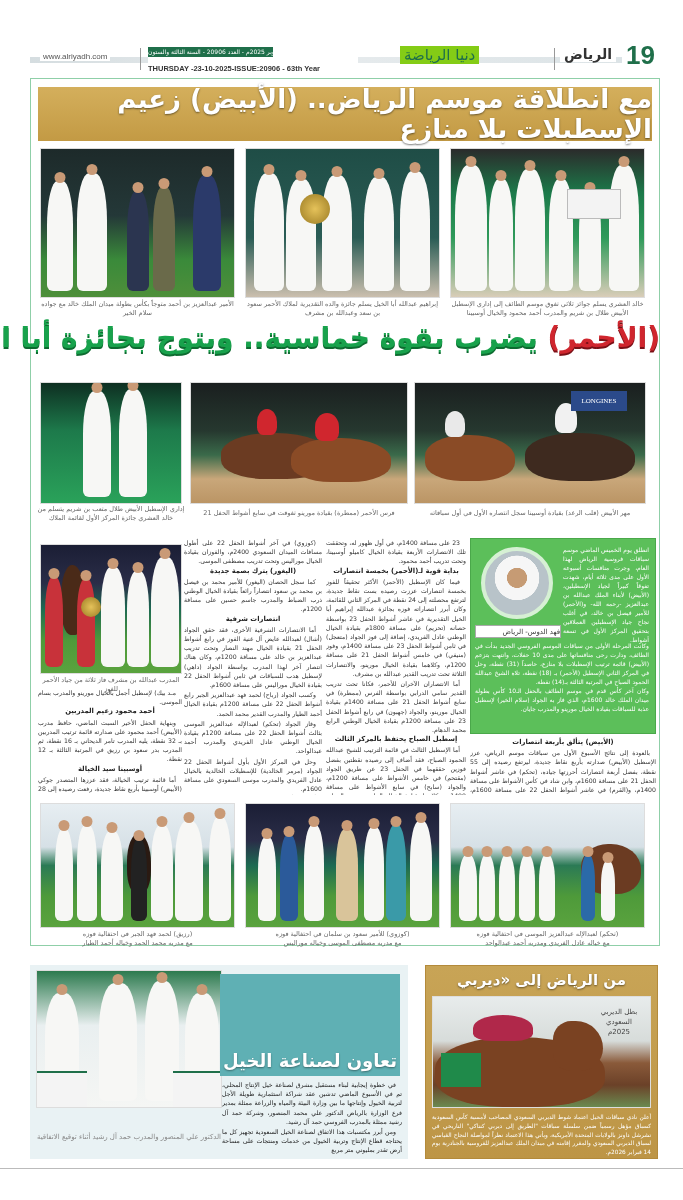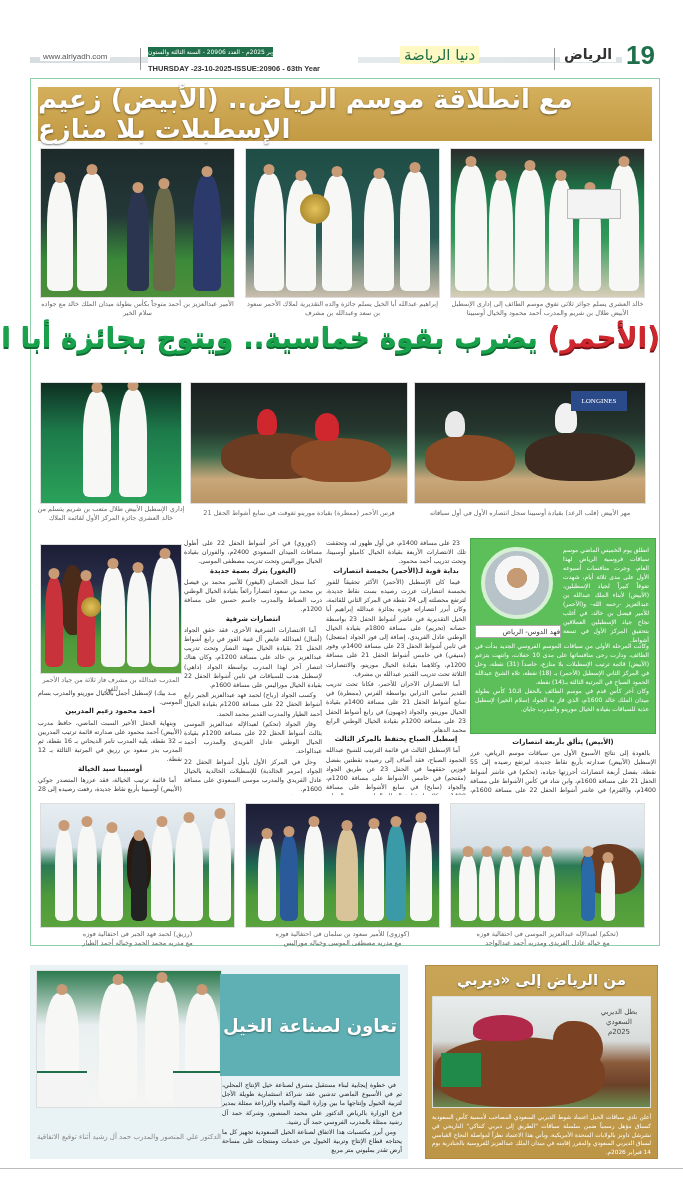--- a/index.html
+++ b/index.html
@@ -5,26 +5,26 @@
   * { box-sizing: border-box; margin: 0; padding: 0; }
   body { width: 683px; height: 1200px; background: #ffffff; font-family: "DejaVu Sans", sans-serif; position: relative; overflow: hidden; }
   .abs { position: absolute; }
   
   .mast-line { left: 30px; top: 57px; width: 620px; height: 6px; background: linear-gradient(90deg,#d5dde0,#e8ecee 40%,#dbe3e6); }
   .mast-url { left: 40px; top: 52px; font-size: 8px; color: #555; background:#fff; padding:0 3px; font-family: "Liberation Sans", sans-serif; }
   .mast-sep { top: 48px; width: 1px; height: 22px; background:#999; }
   .mast-datebox { left: 148px; top: 47px; width: 210px; height: 25px; background:#fff; }
   .mast-date-ar { left: 148px; top: 47px; width: 125px; height: 10px; background: #1f6f4a; color:#fff; font-size: 6px; text-align:right; padding-right:3px; line-height:10px; white-space:nowrap; overflow:hidden; }
   .mast-date-en { left: 148px; top: 64px; font-size: 7.5px; font-weight:bold; color:#333; font-family:"Liberation Sans",sans-serif; white-space:nowrap; }
-  .mast-section { left: 400px; top: 46px; font-size: 15px; color: #1f6f4a; background:#fef9c3; padding: 0 4px; font-family:"DejaVu Sans",sans-serif; }
+  .mast-section { left: 400px; top: 46px; font-size: 15px; color: #1f6f4a; background:#84cc16; padding: 0 4px; font-family:"DejaVu Sans",sans-serif; }
   .mast-logo { left: 560px; top: 46px; font-size: 14px; font-weight:bold; color:#333; background:#fff; padding:0 4px; }
   .mast-page { left: 622px; top: 40px; font-size: 26px; font-weight: bold; color: #1f6f4a; background:#fff; padding: 0 4px; font-family:"Liberation Sans",sans-serif; line-height:30px; }
 
   .frame { left: 30px; top: 78px; width: 630px; height: 868px; border: 1px solid #8fcfa8; }
-  .gold-banner { background: linear-gradient(#d4af5c,#c39a44); color:#fff; text-align:left; font-weight:bold; text-shadow: 0 1px 2px rgba(0,0,0,.5); display:flex; align-items:center; justify-content:center; }
+  .gold-banner { background: linear-gradient(#d4af5c,#c39a44); color:#fff; text-align:right; font-weight:bold; text-shadow: 0 1px 2px rgba(0,0,0,.5); display:flex; align-items:center; justify-content:center; }
   .headline1 { left: 38px; top: 87px; width: 614px; height: 54px; font-size: 26px; }
 
   .photo { overflow:hidden; border: 1px solid #ddd; }
   .ph-ceremony-a { background: linear-gradient(180deg,#1d2a2a 0%,#243838 45%,#3a8a3a 75%,#4e8f3a 100%); }
   .ph-ceremony-b { background: linear-gradient(180deg,#1f4d46 0%,#2a5c55 60%,#cbbfae 100%); }
   .ph-ceremony-c { background: linear-gradient(180deg,#2b2b2b 0%,#1c7a4a 30%,#2f9a5a 60%,#d9cdb8 100%); }
   .ph-race { background: linear-gradient(180deg,#1a1f1f 0%,#26382f 40%,#3a6a4a 60%,#c9a77a 80%,#bb9565 100%); }
   .ph-podium { background: linear-gradient(180deg,#0e2f22 0%,#1d7a4b 40%,#2aa25a 100%); }
   .ph-day { background: linear-gradient(180deg,#e7eef2 0%,#d6e0e6 35%,#2b7a55 50%,#4e9a3a 75%,#5aa33e 100%); }
   .ph-night { background: linear-gradient(180deg,#1b1e35 0%,#2a2d48 30%,#1d6a52 50%,#4e9a3a 75%,#5aa33e 100%); }
@@ -45,21 +45,21 @@
   .col { direction: rtl; font-size: 6.2px; line-height: 9.2px; color: #333; text-align: justify; overflow:hidden; }
   .col h4 { text-align:center; font-size:6.8px; font-weight:bold; color:#222; margin: 1px 0; }
   .col p { margin-bottom: 1px; text-indent: 6px; }
 
   .column-box { left: 470px; top: 538px; width: 186px; height: 196px; background: #5cbf5a; border:1px solid #4aa84a; }
   .column-text { direction: rtl; color:#fff; font-size: 6px; line-height: 9px; text-align: justify; }
   .portrait { position:absolute; left: 10px; top: 8px; width: 72px; height: 72px; border-radius: 50%; border: 4px solid #d6f0d4; background: radial-gradient(circle at 50% 42%, #c69b74 0 20%, #f6f6f6 21% 45%, #b8c3c9 46%); }
   .writer-tag { position:absolute; left: 4px; top: 86px; width: 86px; height: 13px; background:#fff; color:#333; font-size:7px; text-align:right; line-height:13px; border:1px solid #aaa; direction:rtl; }
 
   .bottom-left-panel { left: 30px; top: 965px; width: 378px; height: 194px; background: #e9f2f4; }
-  .teal-title { left: 220px; top: 974px; width: 180px; height: 102px; background: #5fb0b4; color:#fff; font-weight: bold; font-size: 18px; line-height: 31px; text-align: center; direction: rtl; text-shadow: 0 1px 2px rgba(0,0,0,.4); display:flex; flex-direction:column; justify-content:center; }
+  .teal-title { left: 220px; top: 974px; width: 180px; height: 102px; background: #5fb0b4; color:#fff; font-weight: bold; font-size: 18px; line-height: 31px; text-align: center; direction: rtl; text-shadow: 0 1px 2px rgba(0,0,0,.4); display:flex; flex-direction:column; justify-content:flex-end; }
   .gold-panel { left: 425px; top: 965px; width: 233px; height: 194px; background: linear-gradient(#c8a456,#bd9546); border:1px solid #b38a3b; }
   .gold-panel-title { left: 425px; top: 965px; width: 233px; height: 30px; color:#fff; font-size: 15px; font-weight:bold; text-align:center; line-height: 30px; direction:rtl; text-shadow: 0 1px 2px rgba(0,0,0,.5); }
   .gold-photo { left: 432px; top: 996px; width: 219px; height: 112px; }
   .gold-text { left: 432px; top: 1113px; width: 219px; color:#fff; font-size: 5.8px; line-height: 8.8px; direction:rtl; text-align:justify; }
   .overlay-caption { direction:rtl; color:#444; font-size:7px; line-height:10px; text-align:center; }
   .footer-line { left: 0; top: 1168px; width: 683px; height: 1px; background: #bbb; }
 </style>
 </head>
 <body>
 

